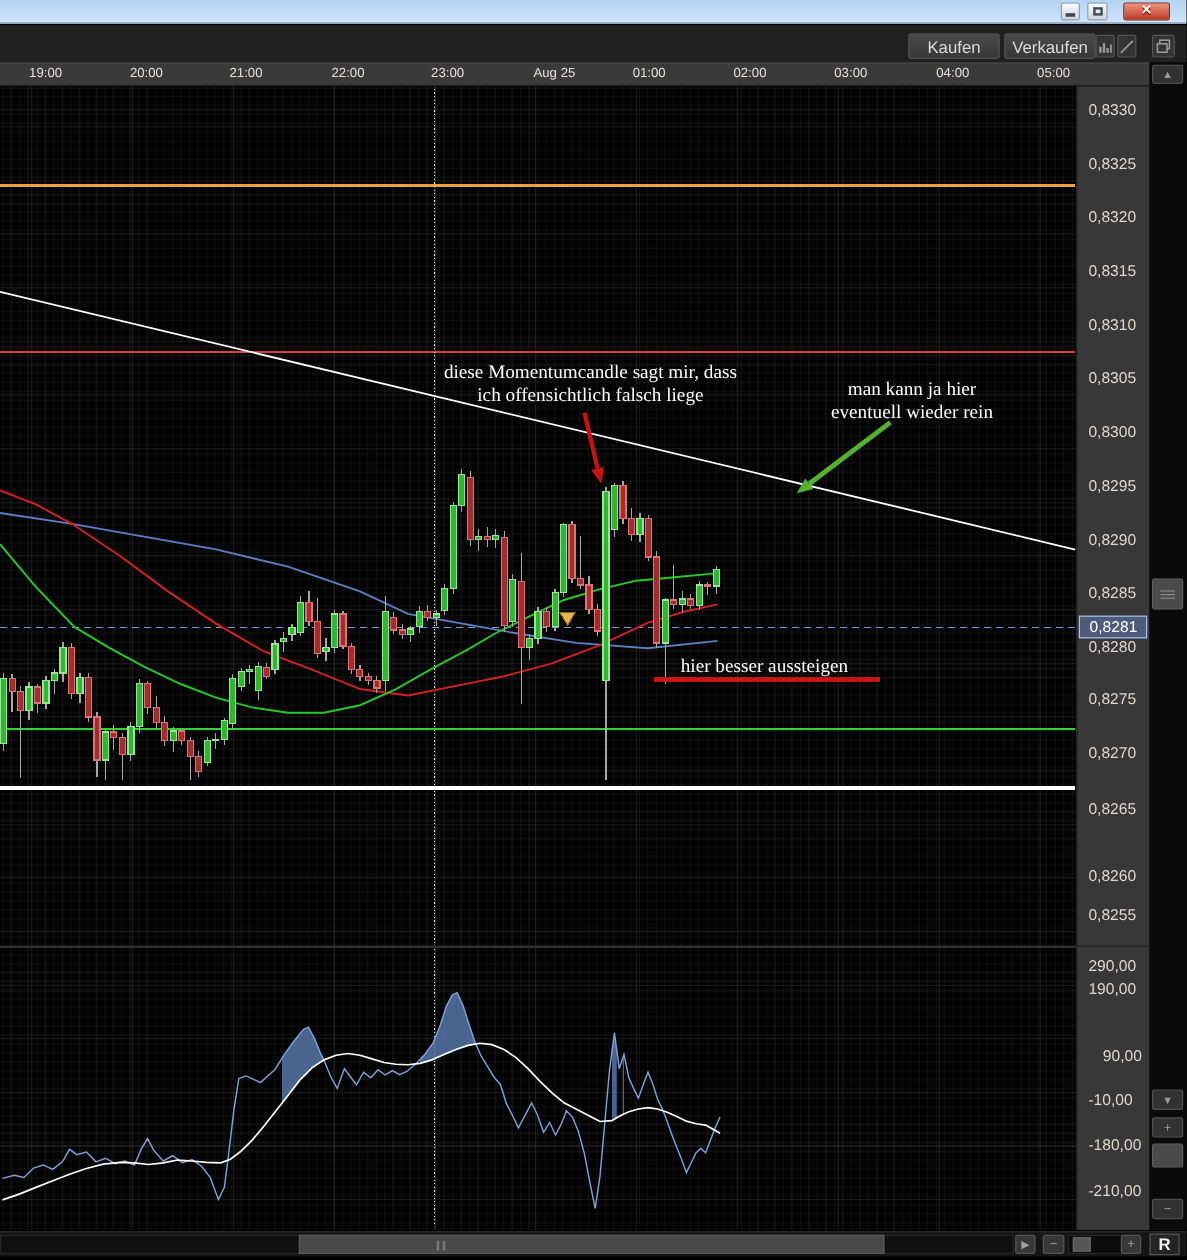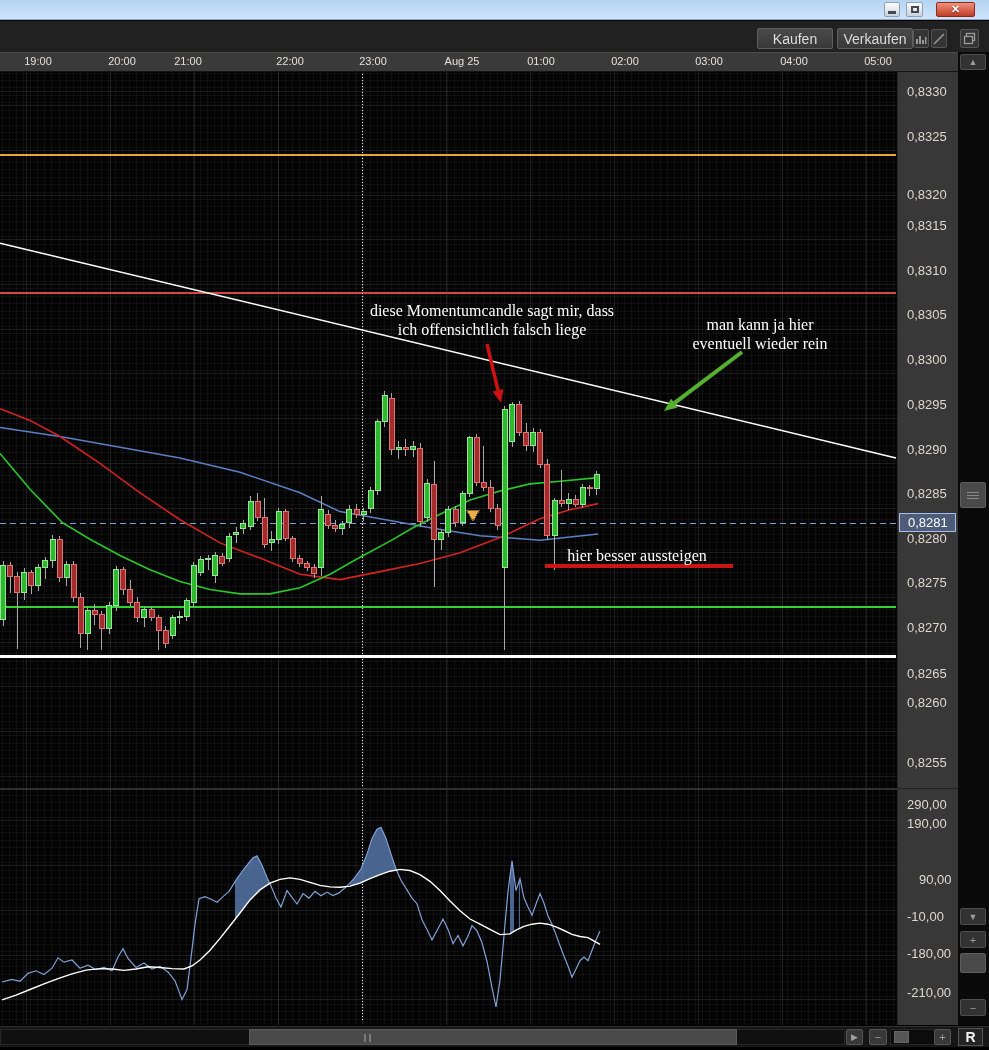--- a/index.html
+++ b/index.html
@@ -106,21 +106,21 @@
       <svg width="13" height="13" viewBox="0 0 13 13">
         <rect x="3.5" y="1.5" width="8" height="7" fill="none" stroke="#9a9a9a" stroke-width="1.3"></rect>
         <rect x="1.5" y="4.5" width="8" height="7" fill="#343434" stroke="#9a9a9a" stroke-width="1.3"></rect>
       </svg>
     </div>
   </div>
 
   <div class="timebar" id="timebar">
       <span class="tlabel" style="left: 38px;">19:00</span>
       <span class="tlabel" style="left: 122px;">20:00</span>
-      <span class="tlabel" style="left: 188px;">21:00</span>
+      <span class="tlabel" style="left: 205px;">21:00</span>
       <span class="tlabel" style="left: 290px;">22:00</span>
       <span class="tlabel" style="left: 373px;">23:00</span>
       <span class="tlabel" style="left: 462px;">Aug 25</span>
       <span class="tlabel" style="left: 541px;">01:00</span>
       <span class="tlabel" style="left: 625px;">02:00</span>
       <span class="tlabel" style="left: 709px;">03:00</span>
       <span class="tlabel" style="left: 794px;">04:00</span>
       <span class="tlabel" style="left: 878px;">05:00</span>
     </div>
 
@@ -332,33 +332,33 @@
     <div>eventuell wieder rein</div>
   </div>
   <div class="note" id="note-exit" style="left:637px;top:546px;">
     <div>hier besser aussteigen</div>
   </div>
 
   <div class="axis-panel" id="axispanel">
     <div class="price-badge" id="price-badge" style="top: 441px;">0,8281</div>
   <span class="plabel" style="top: 12px;">0,8330</span>
       <span class="plabel" style="top: 57px;">0,8325</span>
-      <span class="plabel" style="top: 115px;">0,8320</span>
+      <span class="plabel" style="top: 101px;">0,8320</span>
       <span class="plabel" style="top: 146px;">0,8315</span>
       <span class="plabel" style="top: 191px;">0,8310</span>
       <span class="plabel" style="top: 235px;">0,8305</span>
       <span class="plabel" style="top: 280px;">0,8300</span>
       <span class="plabel" style="top: 325px;">0,8295</span>
       <span class="plabel" style="top: 370px;">0,8290</span>
       <span class="plabel" style="top: 414px;">0,8285</span>
       <span class="plabel" style="top: 459px;">0,8280</span>
       <span class="plabel" style="top: 503px;">0,8275</span>
       <span class="plabel" style="top: 548px;">0,8270</span>
       <span class="plabel" style="top: 594px;">0,8265</span>
-      <span class="plabel" style="top: 623px; text-align: right;">0,8260</span>
+      <span class="plabel" style="top: 650px; text-align: right;">0,8260</span>
       <span class="plabel" style="top: 683px;">0,8255</span>
       <span class="plabel" style="top: 725px;">290,00</span>
       <span class="plabel" style="top: 744px;">190,00</span>
       <span class="plabel" style="top: 800px; margin-left: 12px;">90,00</span>
       <span class="plabel" style="top: 837px;">-10,00</span>
       <span class="plabel" style="top: 874px;">-180,00</span>
       <span class="plabel" style="top: 913px;">-210,00</span>
       <div style="position: absolute; left: 0px; top: 716px; width: 61px; height: 1px; background: rgb(34, 34, 34);"></div>
     </div>
 

